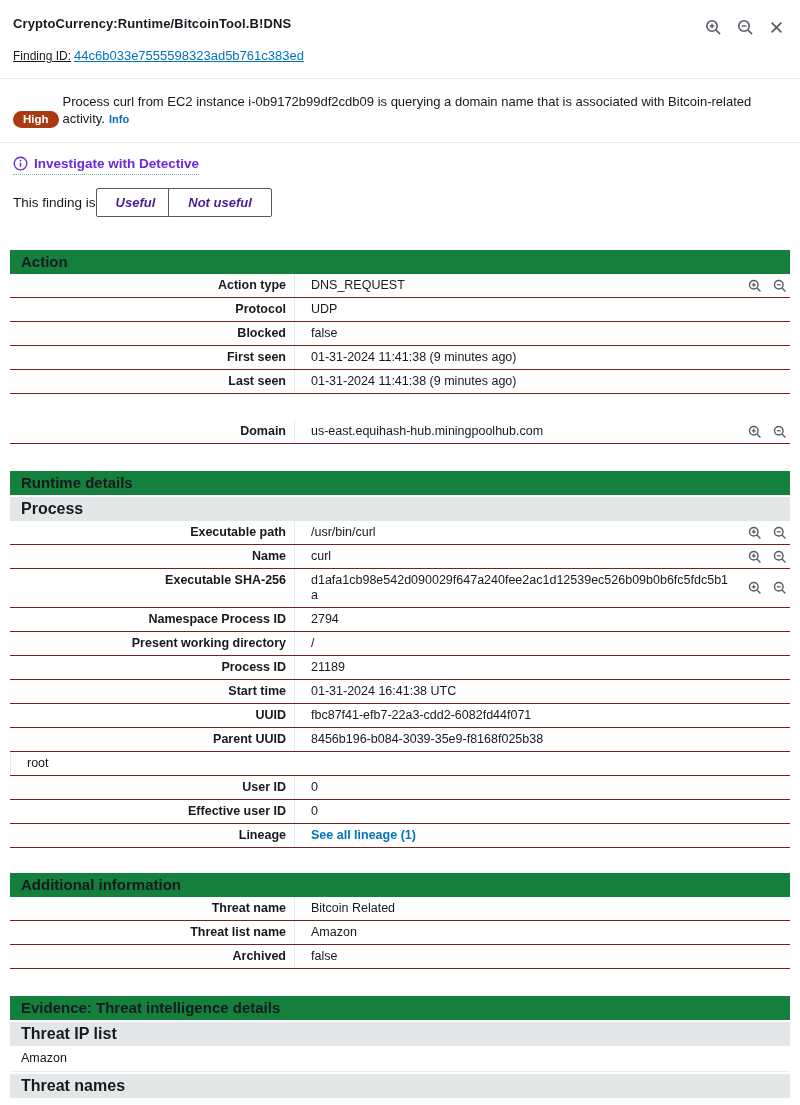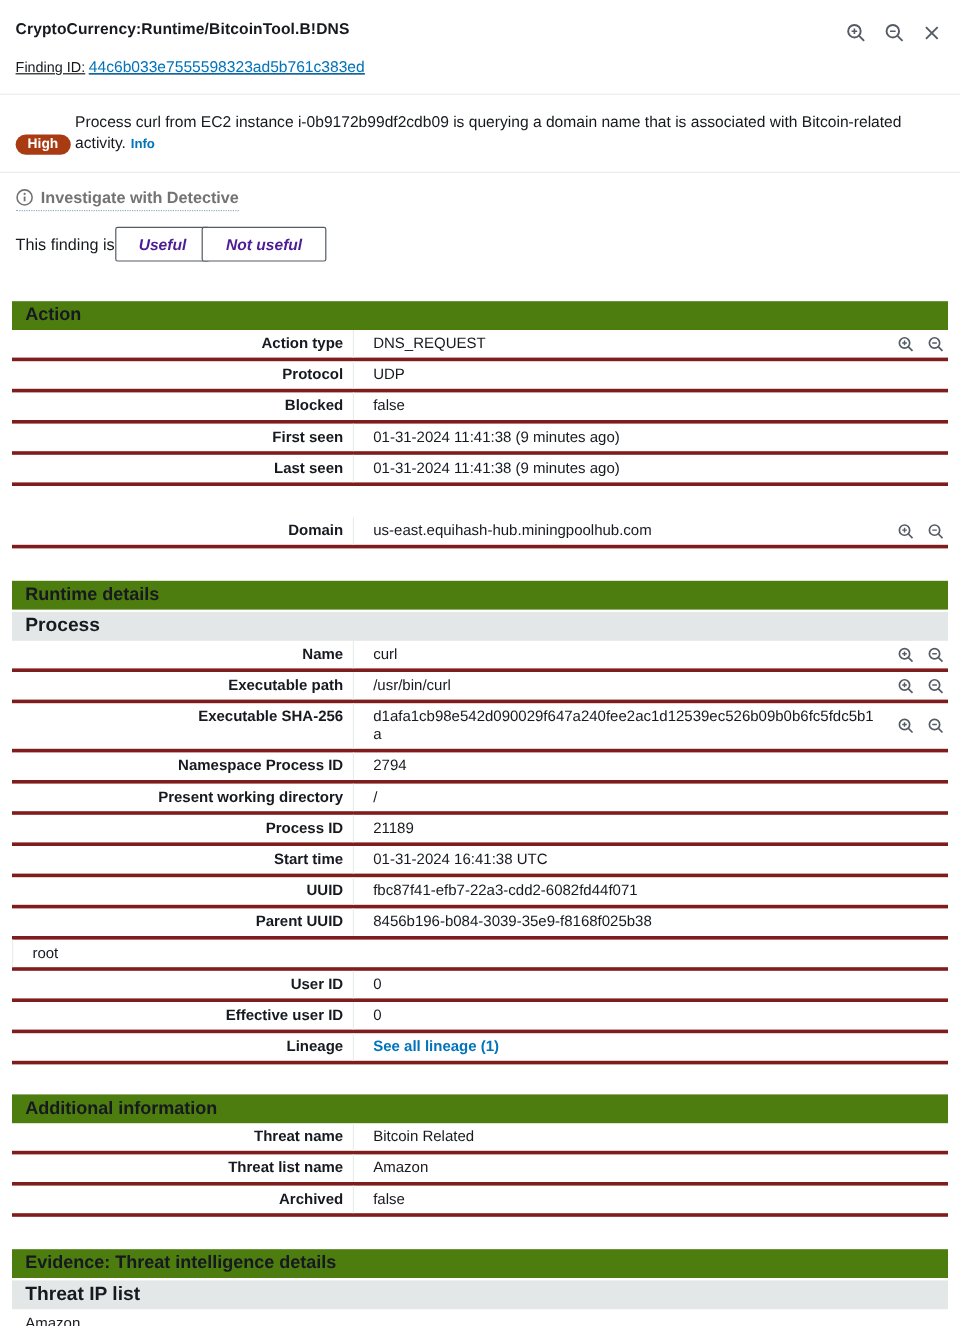--- a/index.html
+++ b/index.html
@@ -28,47 +28,47 @@
   .badge {
     background: #a93b12; color: #fff; font-size: 11.5px; font-weight: bold;
     padding: 2px 10px 3px; border-radius: 10px; white-space: nowrap;
   }
   .desc-text { line-height: 17px; }
   .info-link { color: #0073bb; font-weight: bold; font-size: 11px; margin-left: 4px; }
 
   
   .investigate-wrap { margin: 13px 13px 0; }
   .investigate {
-    display: inline-flex; align-items: center; gap: 6px; color: #737373;
+    display: inline-flex; align-items: center; gap: 6px; color: #6d28d9;
     font-size: 13.5px; font-weight: bold; border-bottom: 1px dotted #8ab0cc;
     padding-bottom: 3px; cursor: pointer;
   }
   .feedback { margin: 13px 13px 0; display: flex; align-items: center; font-size: 13.5px; }
   .btn {
     background: #fff; border: 1px solid #545b64; border-radius: 2px;
     font-family: inherit; font-weight: bold; font-size: 13px; color: #4c1d95;
     padding: 6px 19px; cursor: pointer; font-style: italic;
   }
   .btn + .btn { margin-left: -7px; }
 
   
   .section { margin: 0 10px; }
   .m-action { margin-top: 33px; }
   .m-runtime { margin-top: 27px; }
   .m-additional { margin-top: 25px; }
   .m-evidence { margin-top: 27px; }
   .sec-hdr {
-    background: #4d7c0f; font-weight: bold; font-size: 15px;
+    background: #15803d; font-weight: bold; font-size: 15px;
     padding: 4px 11px 5px; line-height: 15px;
   }
   .sub-hdr {
     background: #e4e7e7; font-weight: bold; font-size: 16px;
     padding: 5px 11px; line-height: 14px; margin-top: 2px;
   }
-  .row { display: flex; align-items: stretch; border-bottom: 3px solid #7f1d1d; }
+  .row { display: flex; align-items: stretch; border-bottom: 1px solid #7f1d1d; }
   .rl {
     width: 284px; flex: 0 0 284px; text-align: right; font-weight: bold;
     font-size: 12.5px; padding: 4px 8px 4px 0; line-height: 15px;
   }
   .rv {
     flex: 1 1 auto; border-left: 1px solid #eaeded; font-size: 12.5px;
     padding: 4px 8px 4px 16px; line-height: 15px; min-width: 0;
   }
   .rv.break { word-break: break-all; max-width: 452px; }
   .rv a { color: #0073bb; font-weight: bold; }
@@ -208,43 +208,43 @@
           </span>
       </div>
     </div>
   </div>
 
   <div class="section m-runtime">
     <div class="sec-hdr">Runtime details</div>
     <div class="sub-hdr">Process</div>
 
     <div class="row">
+      <div class="rl">Executable path</div>
+      <div class="rv">/usr/bin/curl</div>
+      <div class="zoom-pair">
+        <span>
+            <svg width="14" height="14" viewBox="0 0 16 16">
+              <circle cx="6.6" cy="6.6" r="4.9" fill="none" stroke="currentColor" stroke-width="1.6"></circle>
+              <path d="M10.3 10.3 L14.2 14.2" stroke="currentColor" stroke-width="1.6"></path>
+              <path d="M4.4 6.6 H8.8 M6.6 4.4 V8.8" stroke="currentColor" stroke-width="1.4" fill="none"></path>
+            </svg>
+          </span>
+        <span>
+            <svg width="14" height="14" viewBox="0 0 16 16">
+              <circle cx="6.6" cy="6.6" r="4.9" fill="none" stroke="currentColor" stroke-width="1.6"></circle>
+              <path d="M10.3 10.3 L14.2 14.2" stroke="currentColor" stroke-width="1.6"></path>
+              <path d="M4.4 6.6 H8.8" stroke="currentColor" stroke-width="1.4" fill="none"></path>
+            </svg>
+          </span>
+      </div>
+    </div>
+
+    <div class="row">
       <div class="rl">Name</div>
       <div class="rv">curl</div>
-      <div class="zoom-pair">
-        <span>
-            <svg width="14" height="14" viewBox="0 0 16 16">
-              <circle cx="6.6" cy="6.6" r="4.9" fill="none" stroke="currentColor" stroke-width="1.6"></circle>
-              <path d="M10.3 10.3 L14.2 14.2" stroke="currentColor" stroke-width="1.6"></path>
-              <path d="M4.4 6.6 H8.8 M6.6 4.4 V8.8" stroke="currentColor" stroke-width="1.4" fill="none"></path>
-            </svg>
-          </span>
-        <span>
-            <svg width="14" height="14" viewBox="0 0 16 16">
-              <circle cx="6.6" cy="6.6" r="4.9" fill="none" stroke="currentColor" stroke-width="1.6"></circle>
-              <path d="M10.3 10.3 L14.2 14.2" stroke="currentColor" stroke-width="1.6"></path>
-              <path d="M4.4 6.6 H8.8" stroke="currentColor" stroke-width="1.4" fill="none"></path>
-            </svg>
-          </span>
-      </div>
-    </div>
-
-    <div class="row">
-      <div class="rl">Executable path</div>
-      <div class="rv">/usr/bin/curl</div>
       <div class="zoom-pair">
         <span>
             <svg width="14" height="14" viewBox="0 0 16 16">
               <circle cx="6.6" cy="6.6" r="4.9" fill="none" stroke="currentColor" stroke-width="1.6"></circle>
               <path d="M10.3 10.3 L14.2 14.2" stroke="currentColor" stroke-width="1.6"></path>
               <path d="M4.4 6.6 H8.8 M6.6 4.4 V8.8" stroke="currentColor" stroke-width="1.4" fill="none"></path>
             </svg>
           </span>
         <span>
             <svg width="14" height="14" viewBox="0 0 16 16">

